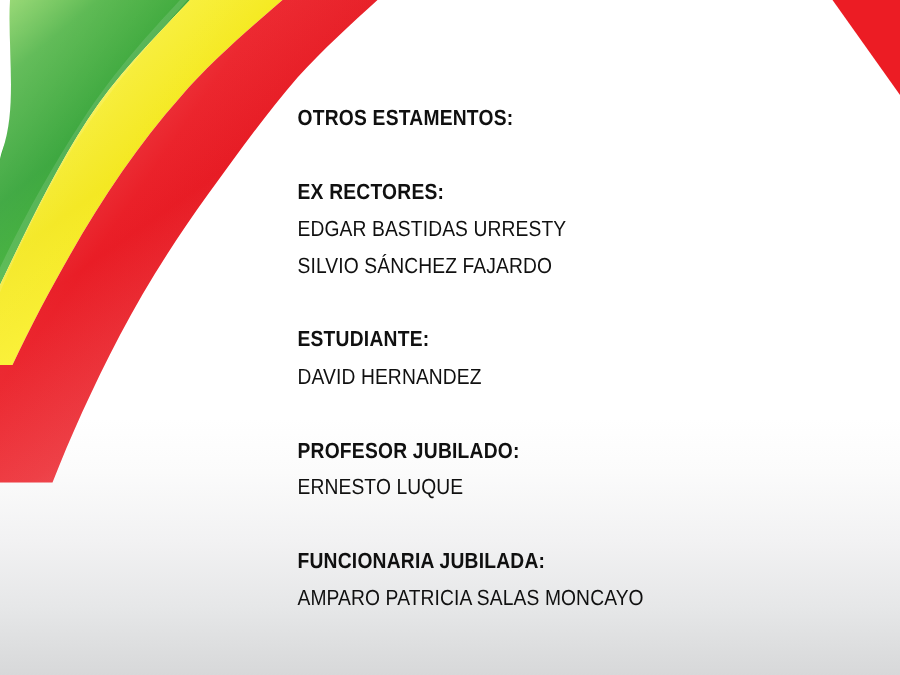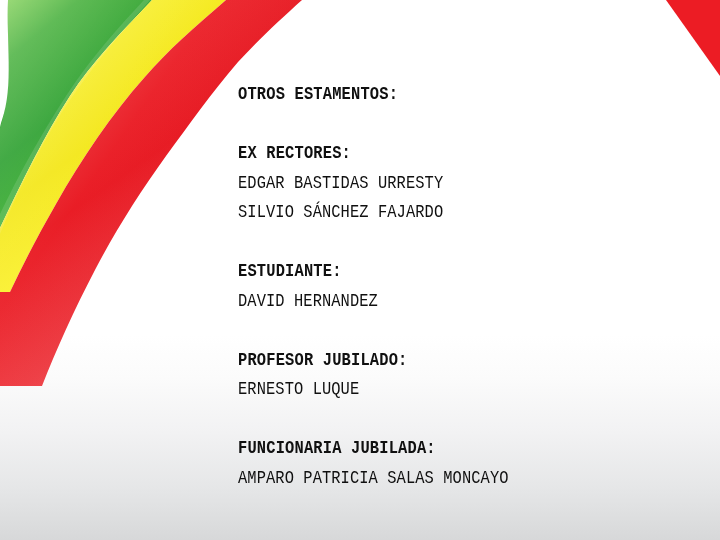--- a/index.html
+++ b/index.html
@@ -6,21 +6,21 @@
     margin: 0;
     padding: 0;
     background: #ffffff;
   }
   #slide {
     position: relative;
     width: 720px;
     height: 540px;
     overflow: hidden;
     background: #ffffff;
-    font-family: Liberation Mono, monospace;
+    font-family: Liberation Sans, sans-serif;
   }
   
   .bg-gradient {
     position: absolute;
     left: 0;
     top: 0;
     width: 720px;
     height: 540px;
     background: linear-gradient(to bottom,
         #ffffff 0%,

